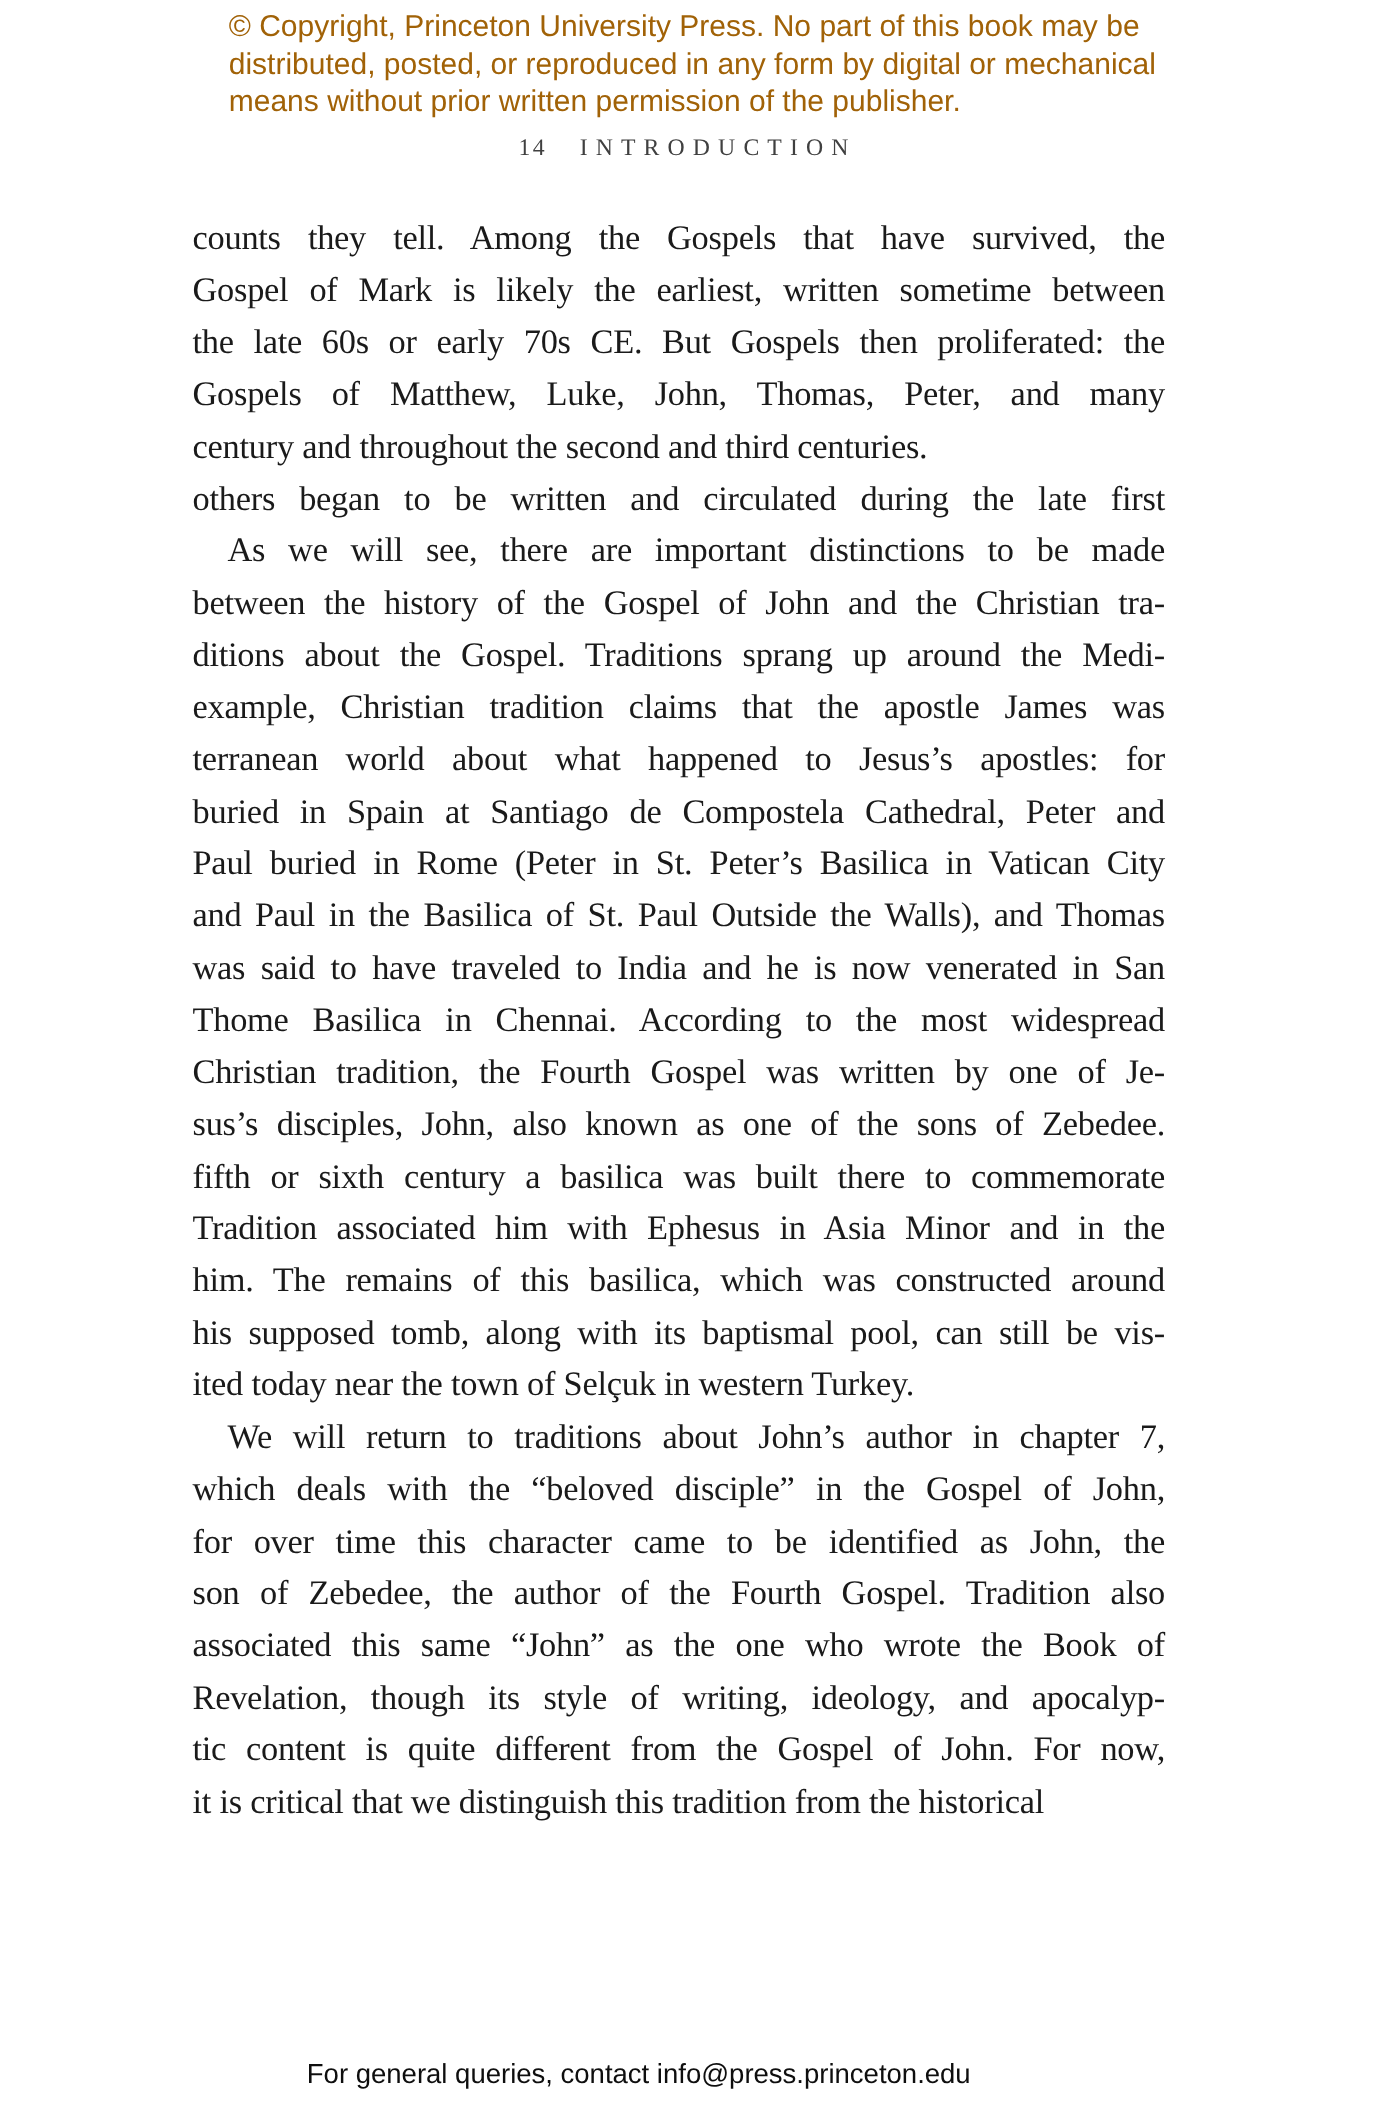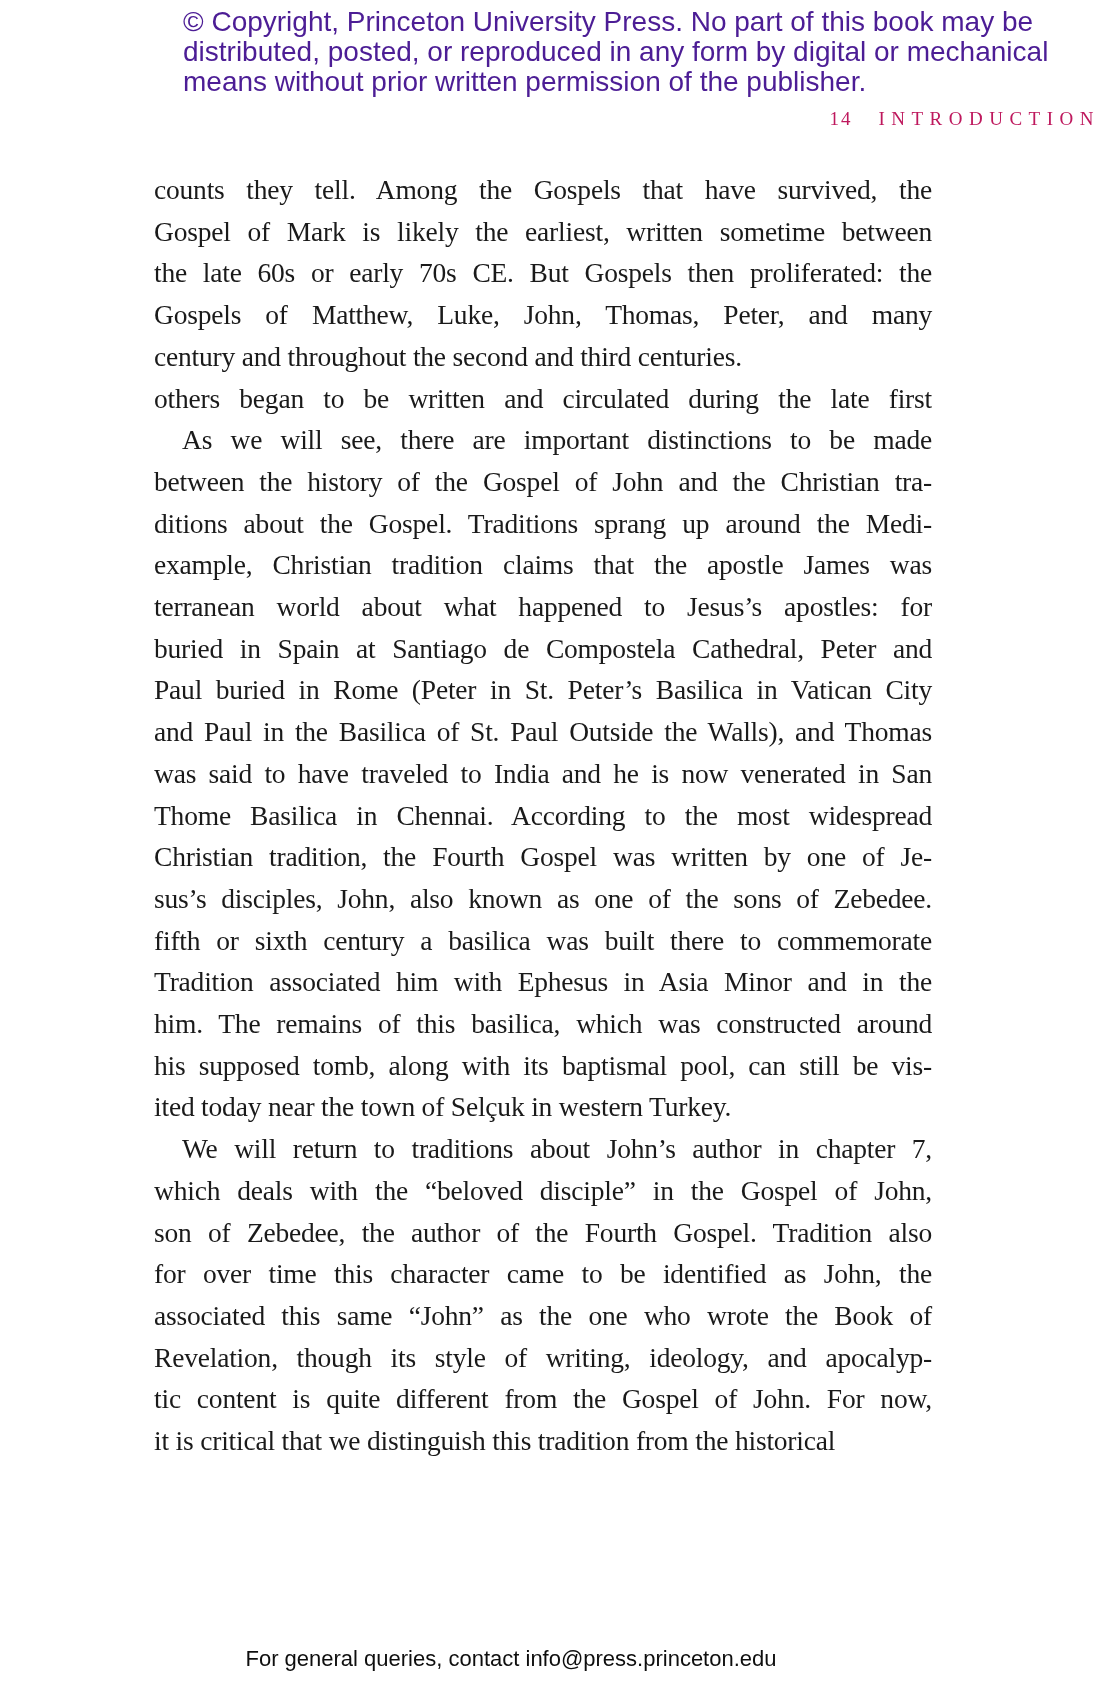--- a/index.html
+++ b/index.html
@@ -5,27 +5,27 @@
   * { margin:0; padding:0; box-sizing:border-box; }
   html, body { width:1100px; height:1700px; }
   body { background:#ffffff; }
   .page {
     position:relative; width:1100px; height:1700px; background:#ffffff;
     overflow:hidden;
   }
   .copyright {
     position:absolute; left:183px; top:7px;
     font-family:"Liberation Sans", sans-serif;
-    font-size:28px; line-height:30px; color:#4c1d95;
+    font-size:24px; line-height:30px; color:#a16207;
   }
   .running-header {
     position:absolute; left:0; top:108px; width:1100px;
-    text-align:right;
+    text-align:center;
     font-family:"Liberation Serif", serif;
-    font-size:19px; color:#be185d;
+    font-size:19px; color:#404040;
   }
   .running-header .pagenum { letter-spacing:2px; margin-right:26px; }
   .running-header .chapter { letter-spacing:6.5px; }
   .body-text {
     position:absolute; left:154px; top:169px; width:778px;
     font-family:"Liberation Serif", serif;
     font-size:27.5px; line-height:41.7px; color:#1a1a1a;
     letter-spacing:-0.2px;
   }
   .line {
@@ -79,22 +79,22 @@
       <div class="line">Thome Basilica in Chennai. According to the most widespread</div>
       <div class="line">Christian tradition, the Fourth Gospel was written by one of Je-</div>
       <div class="line">sus’s disciples, John, also known as one of the sons of Zebedee.</div>
       <div class="line">fifth or sixth century a basilica was built there to commemorate</div>
       <div class="line">Tradition associated him with Ephesus in Asia Minor and in the</div>
       <div class="line">him. The remains of this basilica, which was constructed around</div>
       <div class="line">his supposed tomb, along with its baptismal pool, can still be vis-</div>
       <div class="line line-last">ited today near the town of Selçuk in western Turkey.</div>
       <div class="line line-indent">We will return to traditions about John’s author in chapter 7,</div>
       <div class="line">which deals with the “beloved disciple” in the Gospel of John,</div>
+      <div class="line">for over time this character came to be identified as John, the</div>
       <div class="line">son of Zebedee, the author of the Fourth Gospel. Tradition also</div>
-      <div class="line">for over time this character came to be identified as John, the</div>
       <div class="line">associated this same “John” as the one who wrote the Book of</div>
       <div class="line">Revelation, though its style of writing, ideology, and apocalyp-</div>
       <div class="line">tic content is quite different from the Gospel of John. For now,</div>
       <div class="line line-last">it is critical that we distinguish this tradition from the historical</div>
     </div>
 
   <div class="footer">
     <span>For general queries, contact info@press.princeton.edu</span>
   </div>
 

